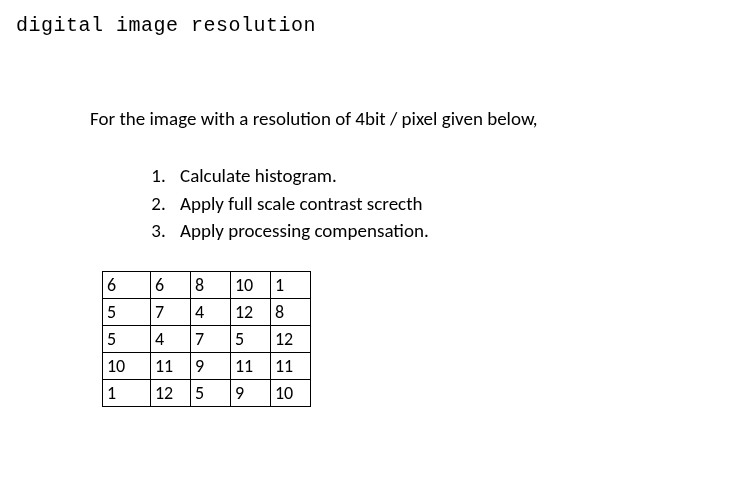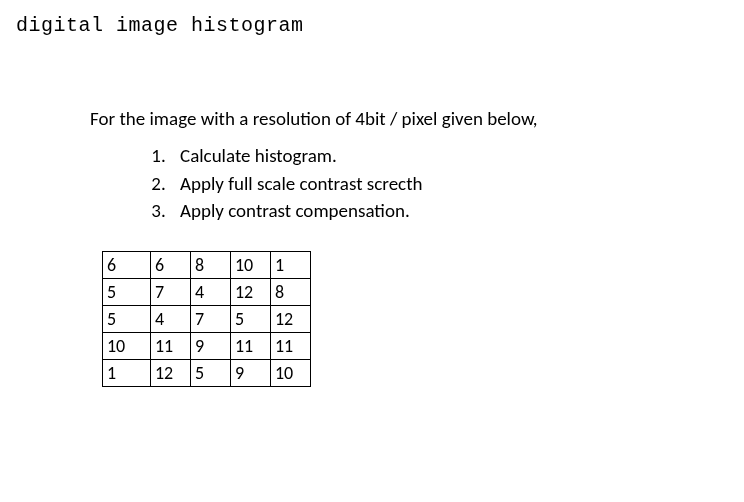--- a/index.html
+++ b/index.html
@@ -19,21 +19,21 @@
     padding: 14px 0 0 16px;
     letter-spacing: 0.5px;
   }
   .content {
     padding-top: 70px;
     padding-left: 90px;
   }
   .intro {
     font-family: Calibri, Arial, sans-serif;
     font-size: 19px;
-    margin-bottom: 12px;
+    margin-bottom: 32px;
   }
   .task-list {
     font-family: Calibri, Arial, sans-serif;
     font-size: 19px;
     margin: 8px 0 26px 0;
     padding-left: 80px;
     list-style: decimal;
   }
   .task-list li {
     padding-left: 10px;
@@ -53,30 +53,30 @@
     text-align: left;
     vertical-align: middle;
   }
   .grid-table td:first-child {
     width: 48px;
   }
 </style>
 </head>
 <body>
 
-<div class="page-title">digital image histogram</div>
+<div class="page-title">digital image resolution</div>
 
 <div class="content">
 
   <div class="intro">For the image with a resolution of 4bit / pixel given below,</div>
 
   <ol class="task-list">
     <li>Calculate histogram.</li>
     <li>Apply full scale contrast screcth</li>
-    <li>Apply contrast compensation.</li>
+    <li>Apply processing compensation.</li>
   </ol>
 
   <table class="grid-table">
     <tbody>
         <tr>
       <td>6</td>
       <td>6</td>
       <td>8</td>
       <td>10</td>
       <td>1</td>

